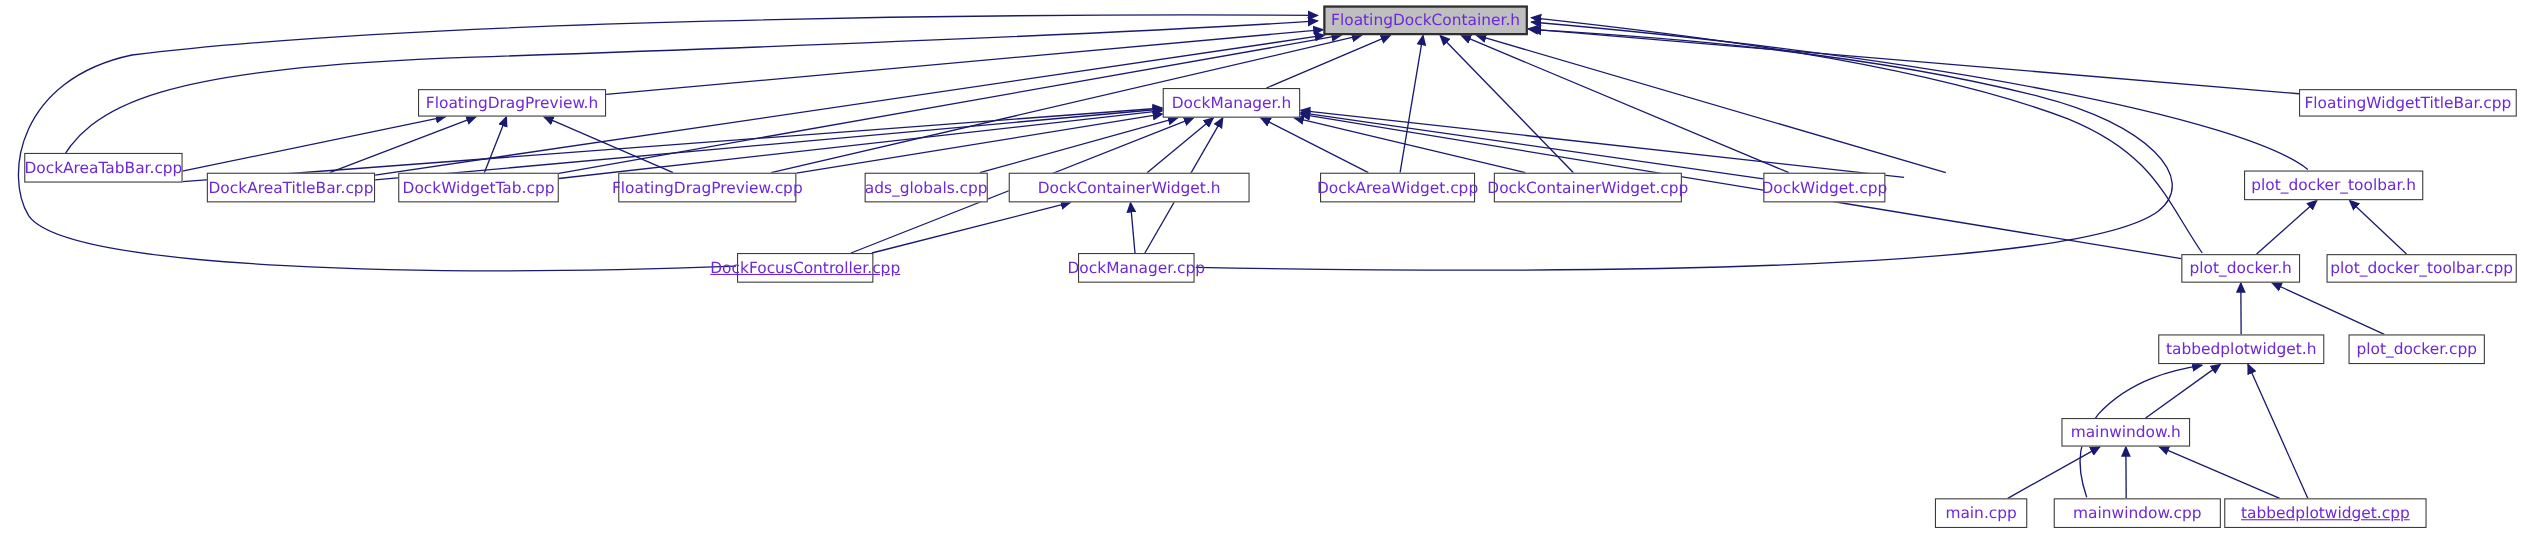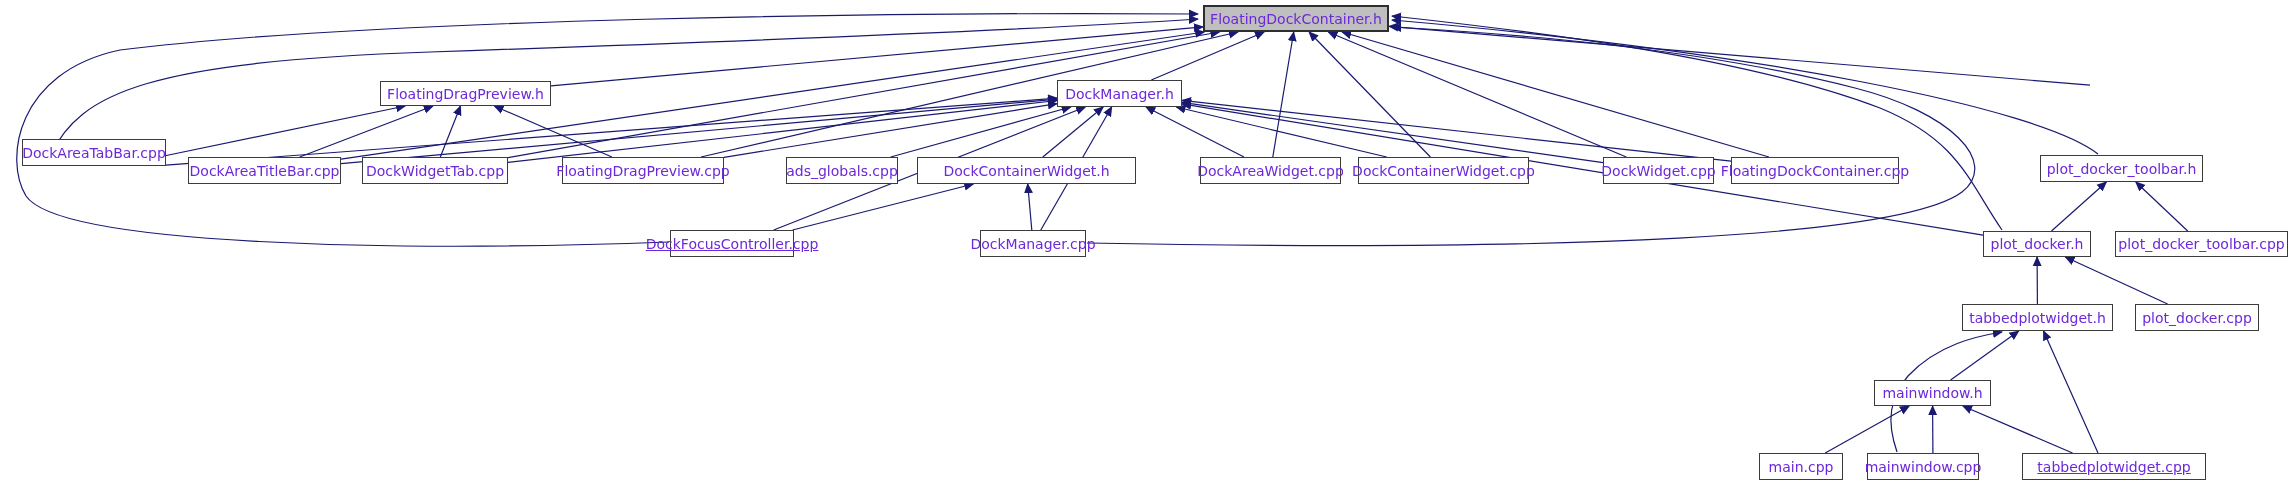--- a/index.html
+++ b/index.html
@@ -81,34 +81,34 @@
       <path d="M 1897,452 C 1886,420 1890,398 1908,376 C 1938,344 1978,336 2002,332" fill="none" stroke="#191970" stroke-width="1.2" marker-end="url(#arrow)"></path>
       <path d="M 2098.0,453.0 L 2043.5,331.0" fill="none" stroke="#191970" stroke-width="1.2" marker-end="url(#arrow)"></path>
       <path d="M 1825.2,453.0 L 1909.2,406.0" fill="none" stroke="#191970" stroke-width="1.2" marker-end="url(#arrow)"></path>
       <path d="M 1932.9,453.0 L 1932.6,406.0" fill="none" stroke="#191970" stroke-width="1.2" marker-end="url(#arrow)"></path>
       <path d="M 2072.5,453.0 L 1962.8,406.0" fill="none" stroke="#191970" stroke-width="1.2" marker-end="url(#arrow)"></path>
     </svg>
 
 <div class="node root" style="left: 1203px; top: 5px; width: 186px; height: 27px;">FloatingDockContainer.h</div>
     <div class="node" style="left: 380px; top: 81px; width: 171px; height: 25px; border-color: rgb(60, 60, 60);">FloatingDragPreview.h</div>
     <div class="node" style="left: 1057px; top: 80px; width: 125px; height: 27px; border-color: rgb(60, 60, 60);">DockManager.h</div>
+    <div class="node" style="left: 2090px; top: 81px; width: 198px; height: 25px; border-color: rgb(60, 60, 60);">FloatingWidgetTitleBar.cpp</div>
     <div class="node" style="left: 22px; top: 139px; width: 144px; height: 27px; border-color: rgb(60, 60, 60);">DockAreaTabBar.cpp</div>
     <div class="node" style="left: 188px; top: 157px; width: 153px; height: 27px; border-color: rgb(60, 60, 60);">DockAreaTitleBar.cpp</div>
     <div class="node" style="left: 362px; top: 157px; width: 146px; height: 27px; border-color: rgb(60, 60, 60);">DockWidgetTab.cpp</div>
     <div class="node" style="left: 562px; top: 157px; width: 162px; height: 27px; border-color: rgb(60, 60, 60);">FloatingDragPreview.cpp</div>
     <div class="node" style="left: 786px; top: 157px; width: 112px; height: 27px; border-color: rgb(60, 60, 60);">ads_globals.cpp</div>
     <div class="node" style="left: 917px; top: 157px; width: 219px; height: 27px; border-color: rgb(60, 60, 60);">DockContainerWidget.h</div>
     <div class="node" style="left: 1200px; top: 157px; width: 141px; height: 27px; border-color: rgb(60, 60, 60);">DockAreaWidget.cpp</div>
     <div class="node" style="left: 1358px; top: 157px; width: 171px; height: 27px; border-color: rgb(60, 60, 60);">DockContainerWidget.cpp</div>
     <div class="node" style="left: 1603px; top: 157px; width: 111px; height: 27px; border-color: rgb(60, 60, 60);">DockWidget.cpp</div>
-    <div class="node" style="left: 1731px; top: 157px; width: 168px; height: 27px; border-color: rgb(60, 60, 60);">FloatingDockContainer.cpp</div>
     <div class="node" style="left: 2040px; top: 155px; width: 163px; height: 27px; border-color: rgb(60, 60, 60);">plot_docker_toolbar.h</div>
     <div class="node" style="left: 670px; top: 230px; width: 124px; height: 27px; border-color: rgb(60, 60, 60); text-decoration: underline;">DockFocusController.cpp</div>
     <div class="node" style="left: 980px; top: 230px; width: 106px; height: 27px; border-color: rgb(60, 60, 60);">DockManager.cpp</div>
     <div class="node" style="left: 1983px; top: 231px; width: 108px; height: 26px; border-color: rgb(60, 60, 60);">plot_docker.h</div>
     <div class="node" style="left: 2115px; top: 231px; width: 173px; height: 26px; border-color: rgb(60, 60, 60);">plot_docker_toolbar.cpp</div>
     <div class="node" style="left: 1962px; top: 304px; width: 151px; height: 27px; border-color: rgb(60, 60, 60);">tabbedplotwidget.h</div>
     <div class="node" style="left: 2135px; top: 304px; width: 124px; height: 27px; border-color: rgb(60, 60, 60);">plot_docker.cpp</div>
     <div class="node" style="left: 1874px; top: 380px; width: 117px; height: 26px; border-color: rgb(60, 60, 60);">mainwindow.h</div>
     <div class="node" style="left: 1759px; top: 453px; width: 84px; height: 27px; border-color: rgb(60, 60, 60);">main.cpp</div>
-    <div class="node" style="left: 1867px; top: 453px; width: 112px; height: 27px; border-color: rgb(60, 60, 60); text-align: right;">mainwindow.cpp</div>
+    <div class="node" style="left: 1867px; top: 453px; width: 152px; height: 27px; border-color: rgb(60, 60, 60); text-align: right;">mainwindow.cpp</div>
     <div class="node" style="left: 2022px; top: 453px; width: 184px; height: 27px; border-color: rgb(60, 60, 60); text-decoration: underline;">tabbedplotwidget.cpp</div>
   </div>
 
 </body></html>

